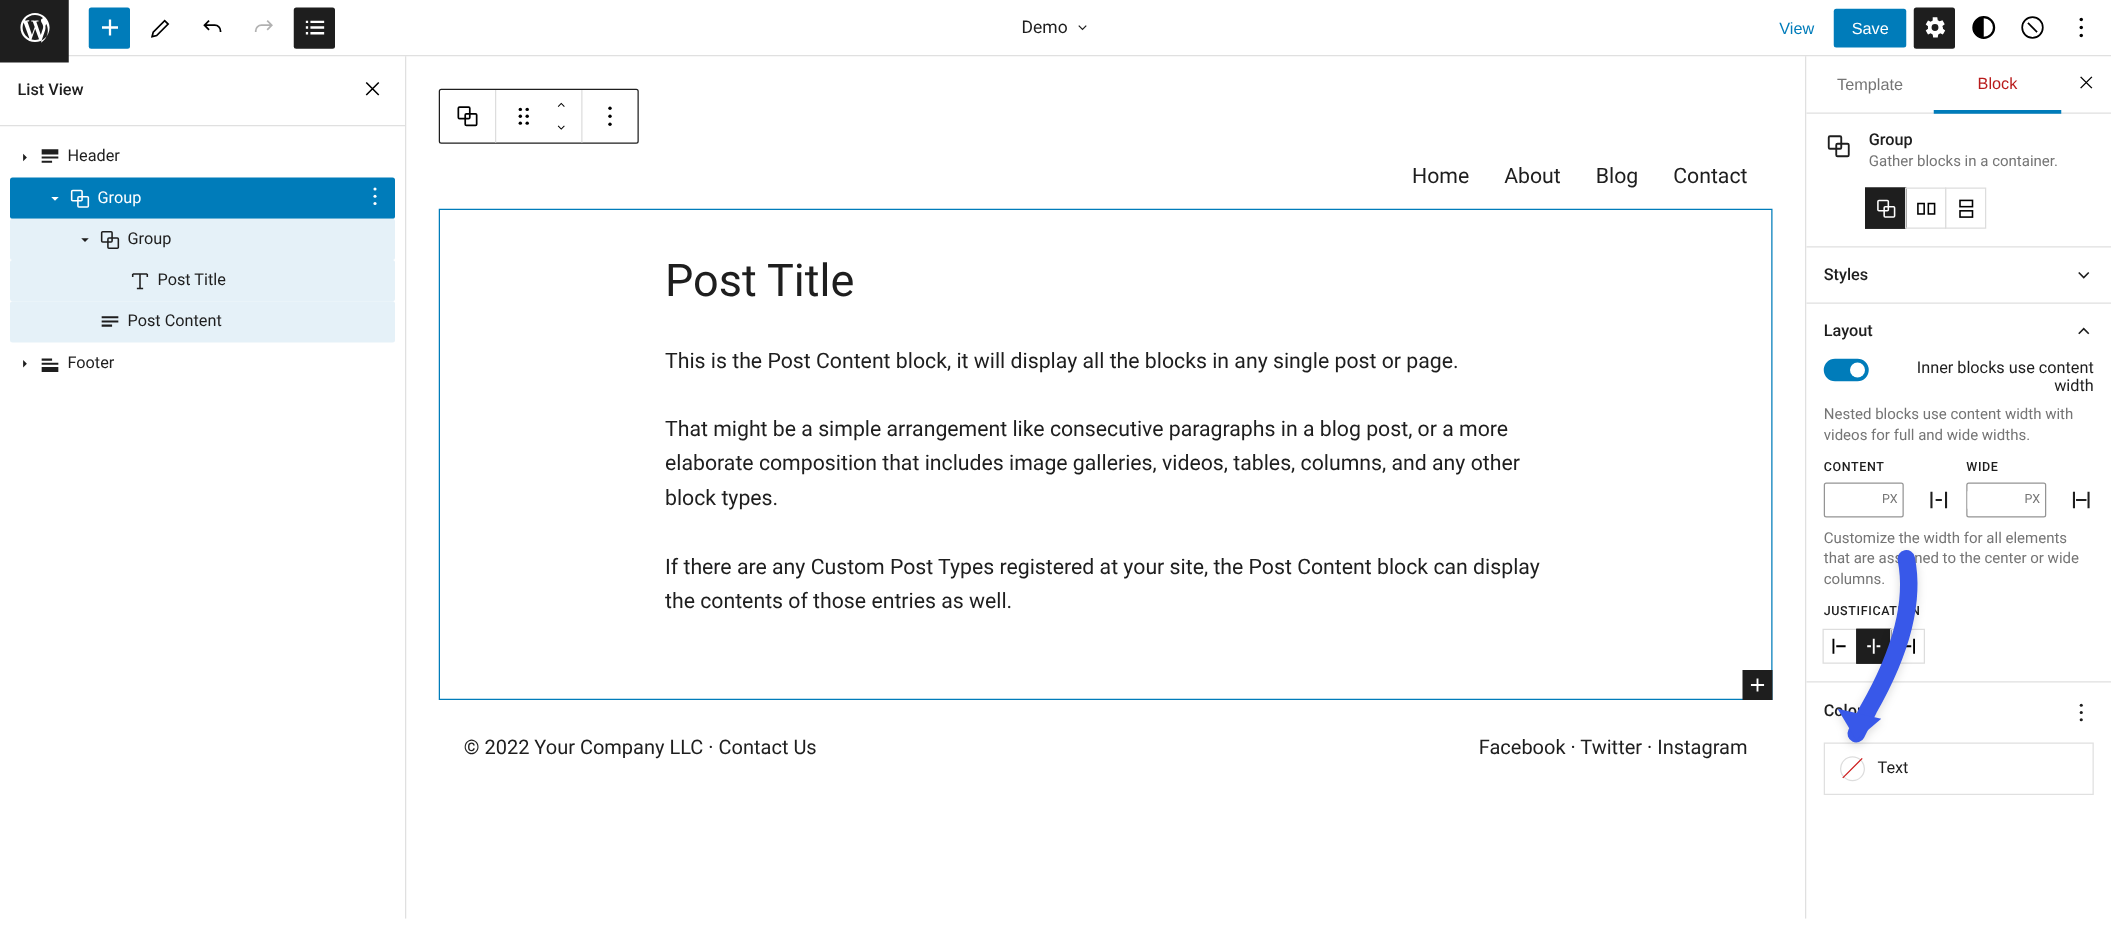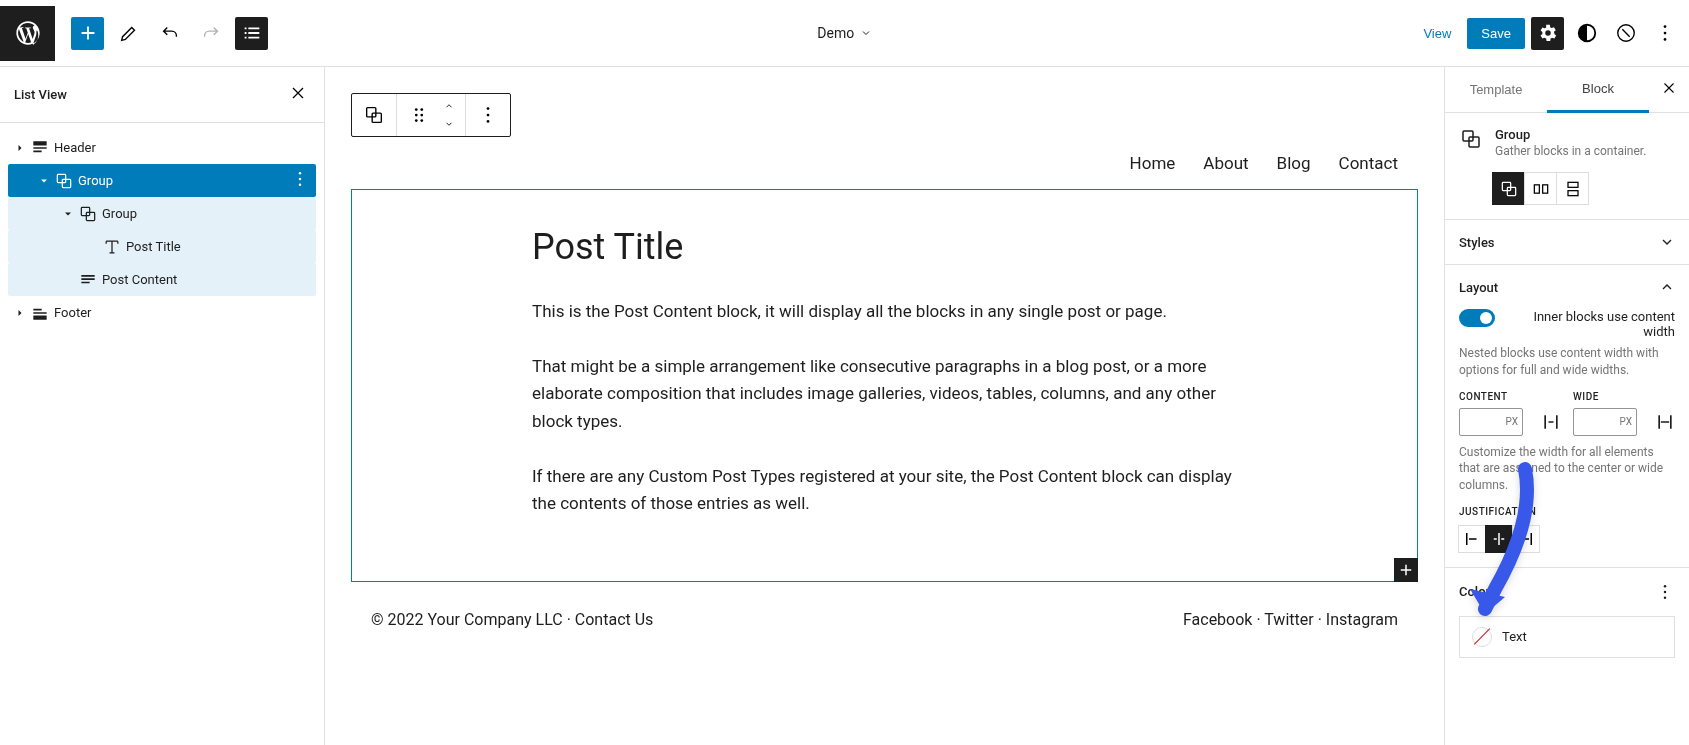--- a/index.html
+++ b/index.html
@@ -1,19 +1,19 @@
 <!DOCTYPE html>
 <html><head>
   <meta charset="utf-8">
   <style>
     * { box-sizing: border-box; margin: 0; padding: 0; }
     body { font-family: -apple-system, BlinkMacSystemFont, "Segoe UI", Roboto, sans-serif; font-size: 13px; color: #1e1e1e; background: #fff; overflow: hidden; }
     
     
-    .top-toolbar { display: flex; align-items: center; height: 67px; border-bottom: 1px solid #e0e0e0; }
+    .top-toolbar { display: flex; align-items: center; height: 45px; border-bottom: 1px solid #e0e0e0; }
     .wp-logo { width: 55px; height: 55px; background: #1e1e1e; display: flex; align-items: center; justify-content: center; }
     .wp-logo svg { width: 28px; height: 28px; fill: #fff; }
     .toolbar-left { display: flex; align-items: center; gap: 8px; padding: 0 8px 0 16px; }
     .toolbar-btn { width: 33px; height: 33px; display: flex; align-items: center; justify-content: center; border: none; background: none; cursor: pointer; border-radius: 2px; }
     .toolbar-btn.primary { background: #007cba; color: #fff; }
     .toolbar-btn.active { background: #1e1e1e; color: #fff; }
     .toolbar-btn svg { width: 22px; height: 22px; }
     .toolbar-center { flex: 1; display: flex; align-items: center; justify-content: center; gap: 6px; }
     .toolbar-center-title { font-size: 14px; }
     .toolbar-right { display: flex; align-items: center; gap: 6px; padding-right: 8px; }
@@ -61,21 +61,21 @@
     .post-content p { font-size: 17px; line-height: 1.6; margin-bottom: 28px; }
     .add-block-btn { position: absolute; bottom: -1px; right: -1px; width: 24px; height: 24px; background: #1e1e1e; color: #fff; border: none; cursor: pointer; display: flex; align-items: center; justify-content: center; }
     
     .footer-row { display: flex; justify-content: space-between; padding: 28px 20px; font-size: 16px; }
     .footer-row a { color: #1e1e1e; }
     
     
     .settings { width: 245px; border-left: 1px solid #e0e0e0; overflow-y: auto; }
     .settings-tabs { display: flex; position: relative; border-bottom: 1px solid #e0e0e0; }
     .settings-tab { flex: 1; padding: 14px 0; border: none; background: none; cursor: pointer; font-size: 13px; color: #757575; text-align: center; }
-    .settings-tab.active { color: #404040; font-weight: 500; border-bottom: 3px solid #007cba; margin-bottom: -1px; }
+    .settings-tab.active { color: #b91c1c; font-weight: 500; border-bottom: 3px solid #007cba; margin-bottom: -1px; }
     .settings-close { width: 40px; border: none; background: none; cursor: pointer; }
     
     .block-card { display: flex; gap: 12px; padding: 14px; }
     .block-card-icon { width: 24px; }
     .block-card-title { font-weight: 500; font-size: 13px; }
     .block-card-desc { font-size: 12px; color: #757575; margin-top: 2px; }
     
     .variation-row { display: flex; gap: 0; padding: 0 14px 14px 48px; }
     .variation-btn { width: 33px; height: 33px; border: 1px solid #ddd; background: none; cursor: pointer; display: flex; align-items: center; justify-content: center; margin-left: -1px; }
     .variation-btn.active { background: #1e1e1e; color: #fff; border-color: #1e1e1e; }
@@ -414,21 +414,21 @@
             <svg viewBox="0 0 90 160">
                 <path d="M 70 10 Q 80 60 40 130 L 30 150" fill="none" stroke="#3858e9" stroke-width="14" stroke-linecap="round"></path>
                 <path d="M 15 130 L 30 155 L 50 138 Z" fill="#3858e9"></path>
               </svg>
           </div>
         </div>
         <div class="toggle-row">
           <div class="toggle"></div>
           <span class="toggle-label">Inner blocks use content width</span>
         </div>
-        <div class="help-text">Nested blocks use content width with options for full and wide widths.</div>
+        <div class="help-text">Nested blocks use content width with videos for full and wide widths.</div>
 
         <div class="width-controls">
           <div class="width-col">
             <span class="width-label">Content</span>
             <div class="width-input-row">
               <div class="width-input">
                   <input type="text" style="">
                   <span class="width-unit">PX</span>
                 </div>
               <span class="width-icon">

